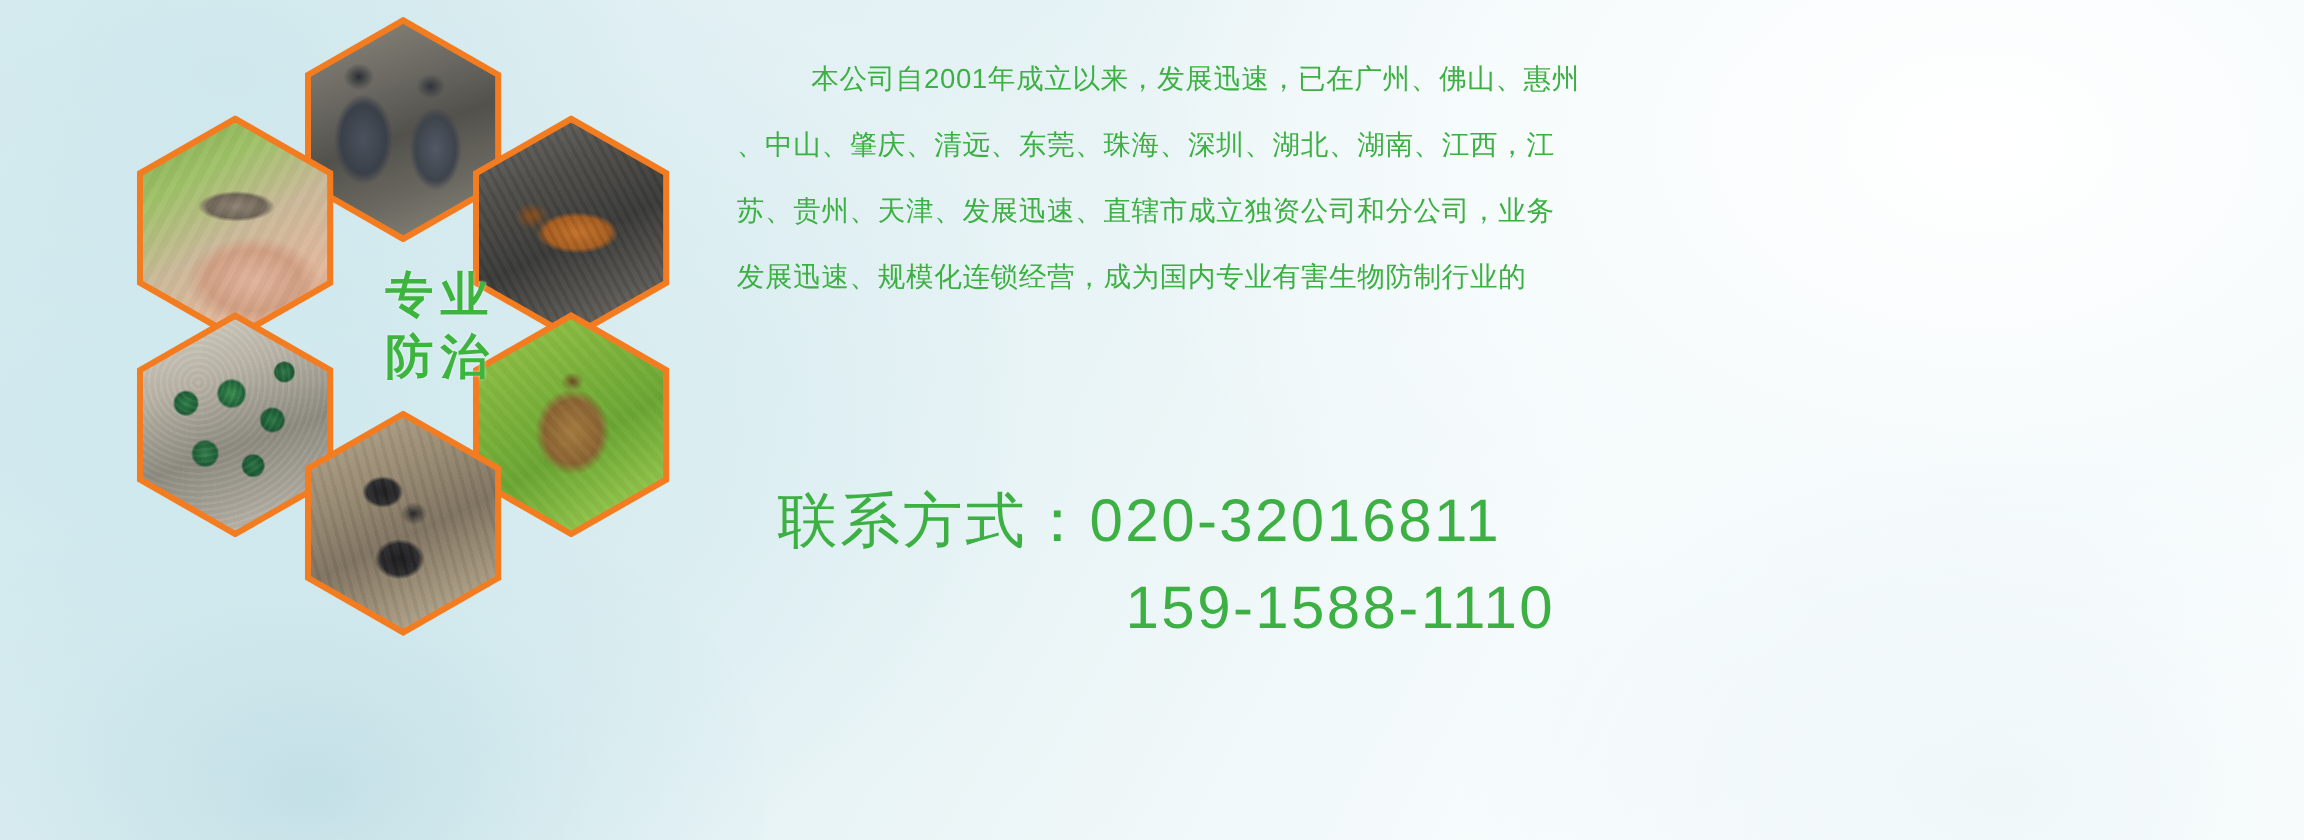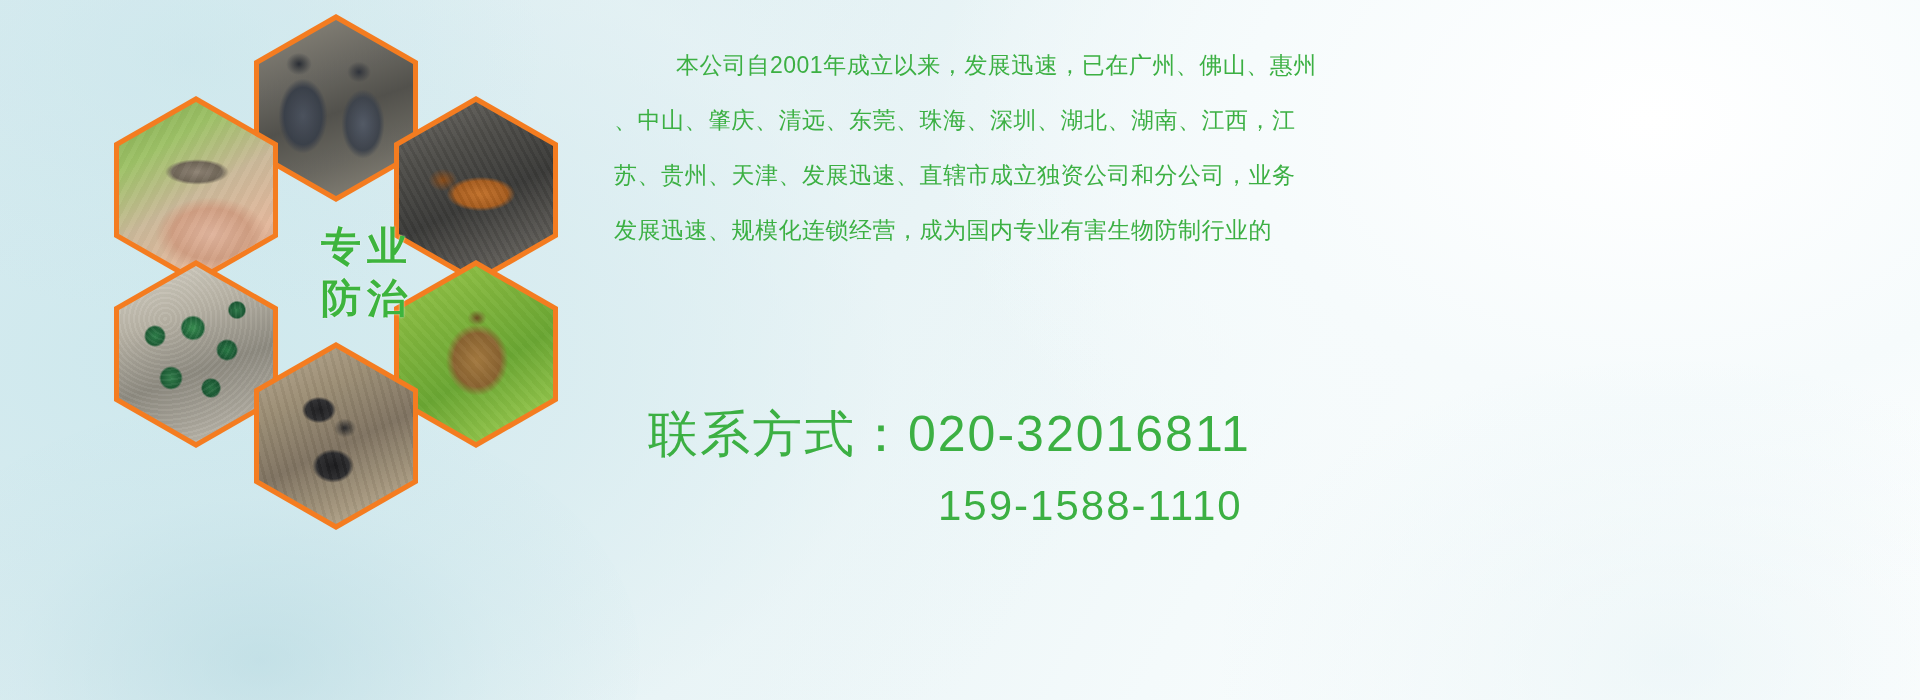--- a/index.html
+++ b/index.html
@@ -205,21 +205,21 @@
     font-weight: normal;
     margin-left: 28px;
   }
   #contact .line1 {
     font-size: 50px;
     letter-spacing: 2px;
     line-height: 72px;
     white-space: nowrap;
   }
   #contact .line2 {
-    font-size: 42px;
+    font-size: 50px;
     letter-spacing: 2px;
     line-height: 72px;
     white-space: nowrap;
     padding-left: 290px;
   }
 </style>
 </head>
 <body>
 
 <div id="banner">

